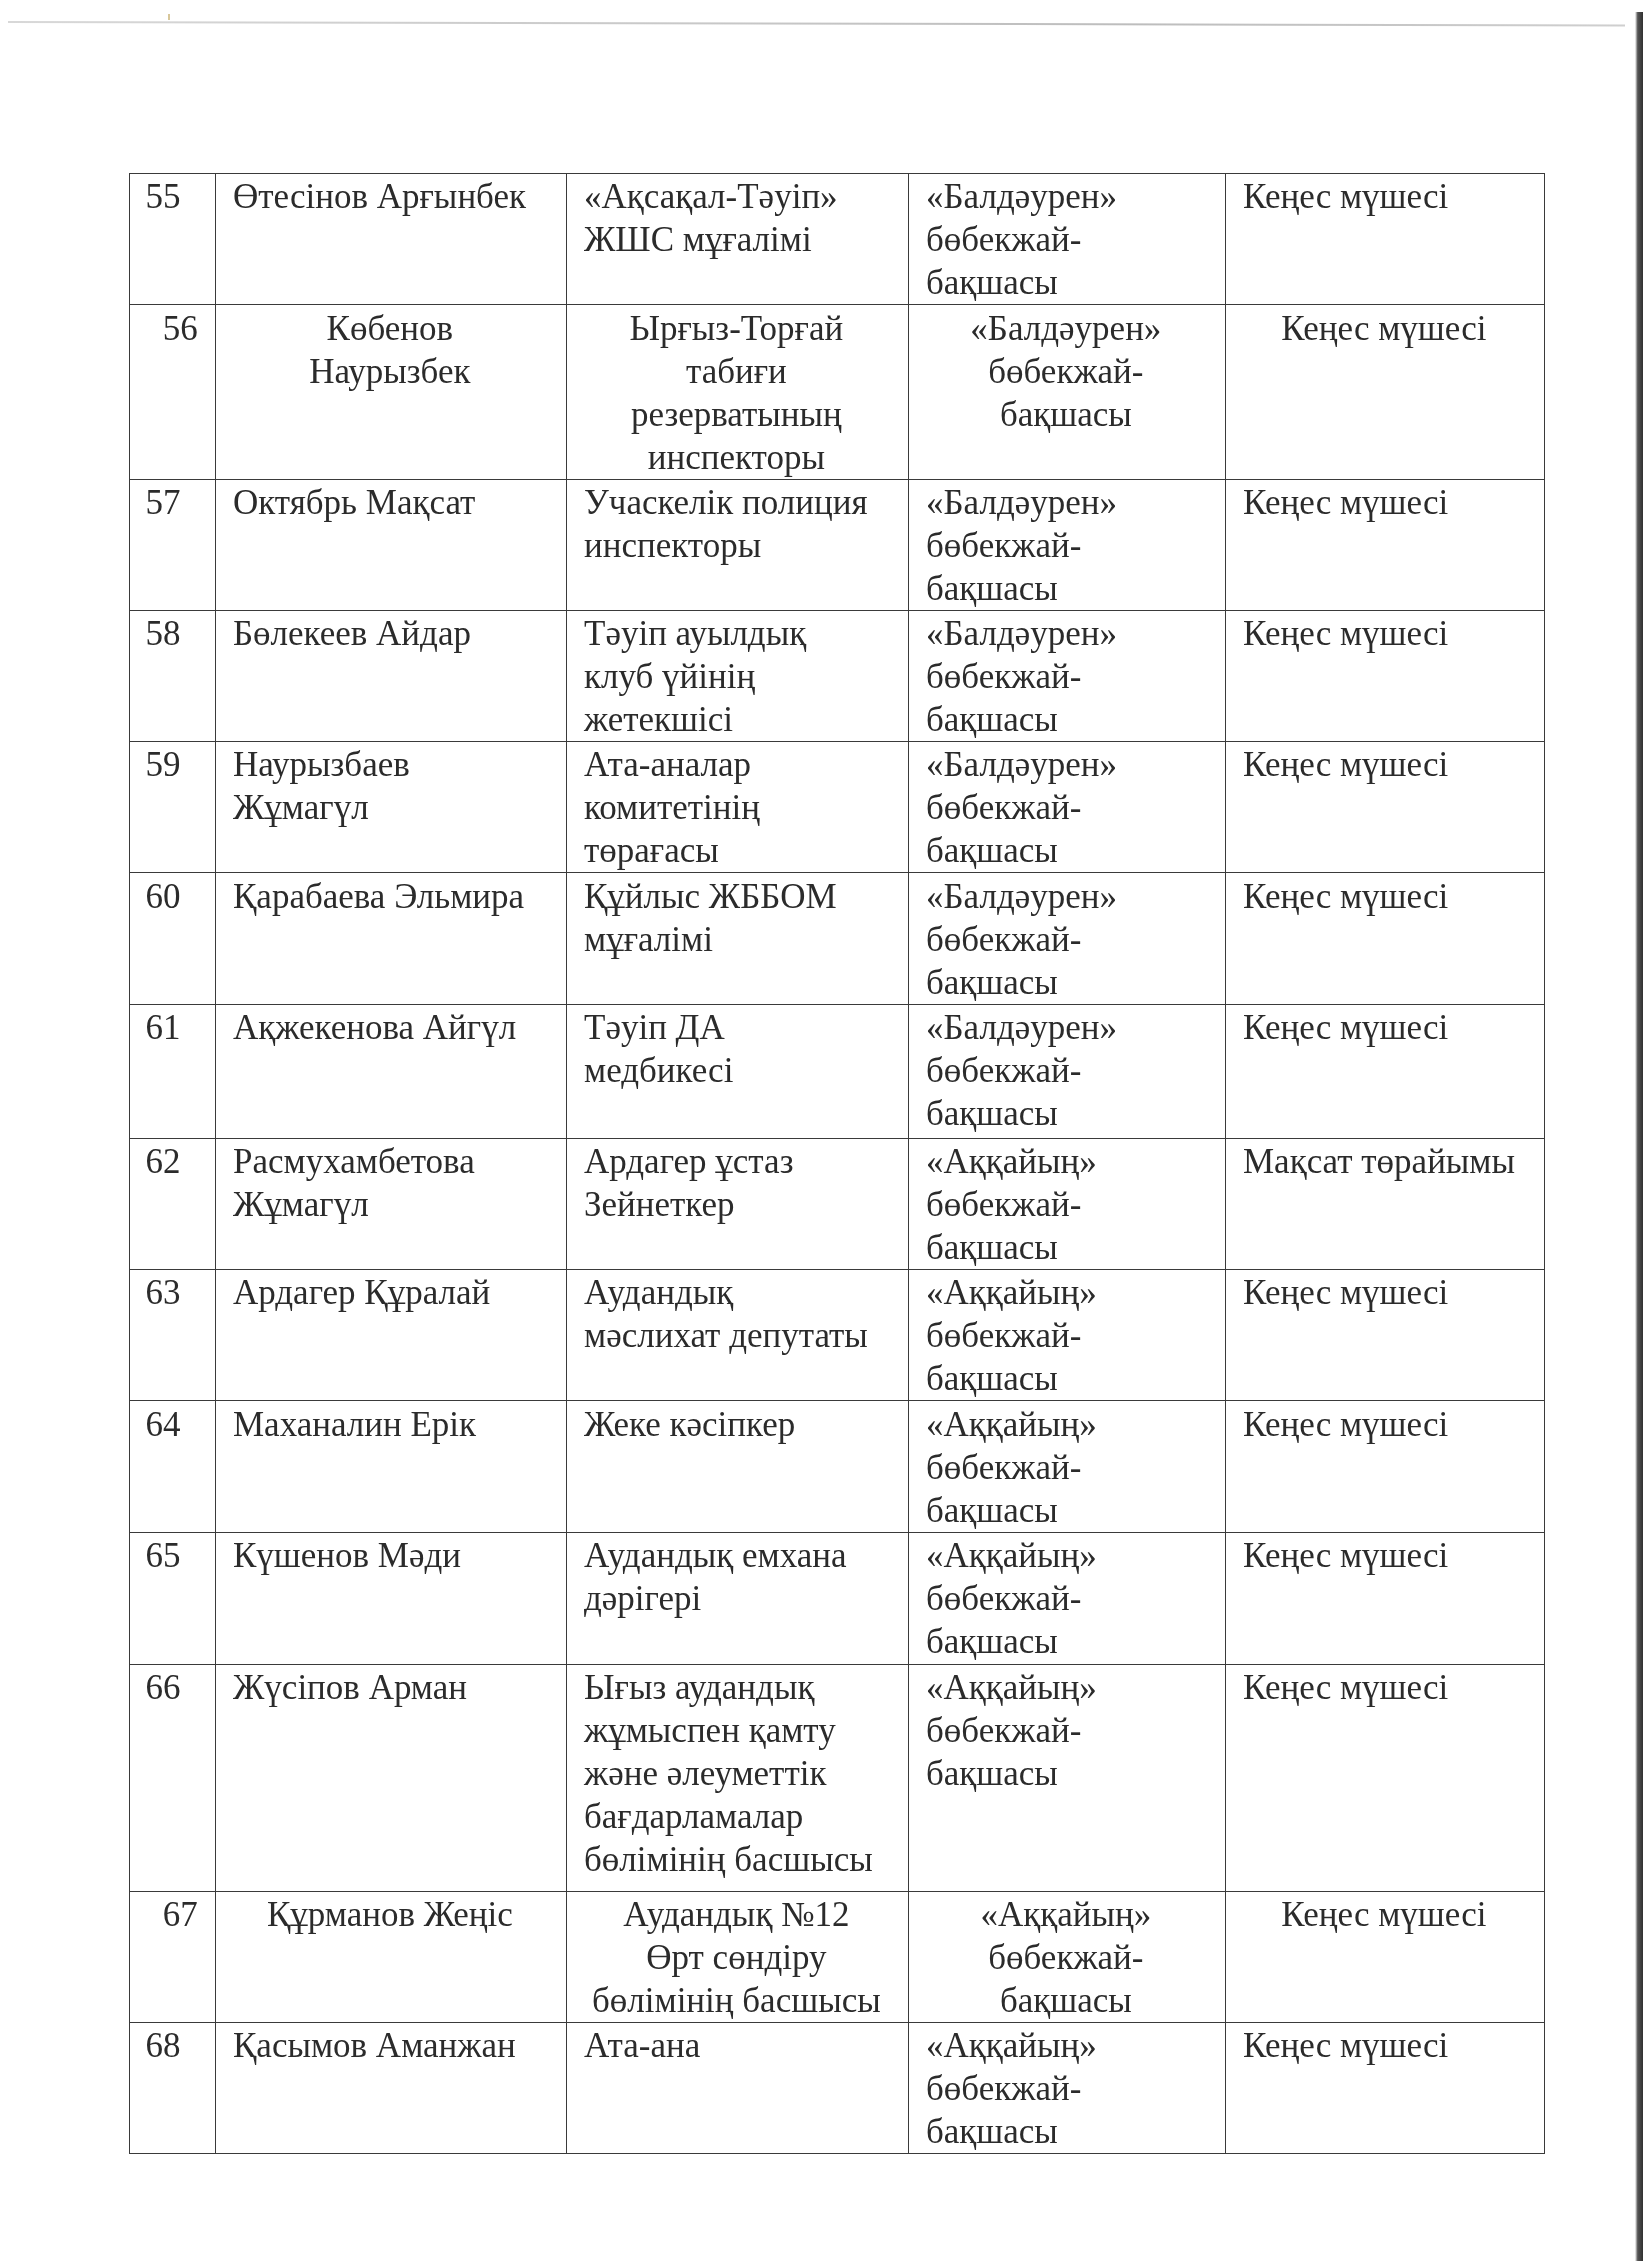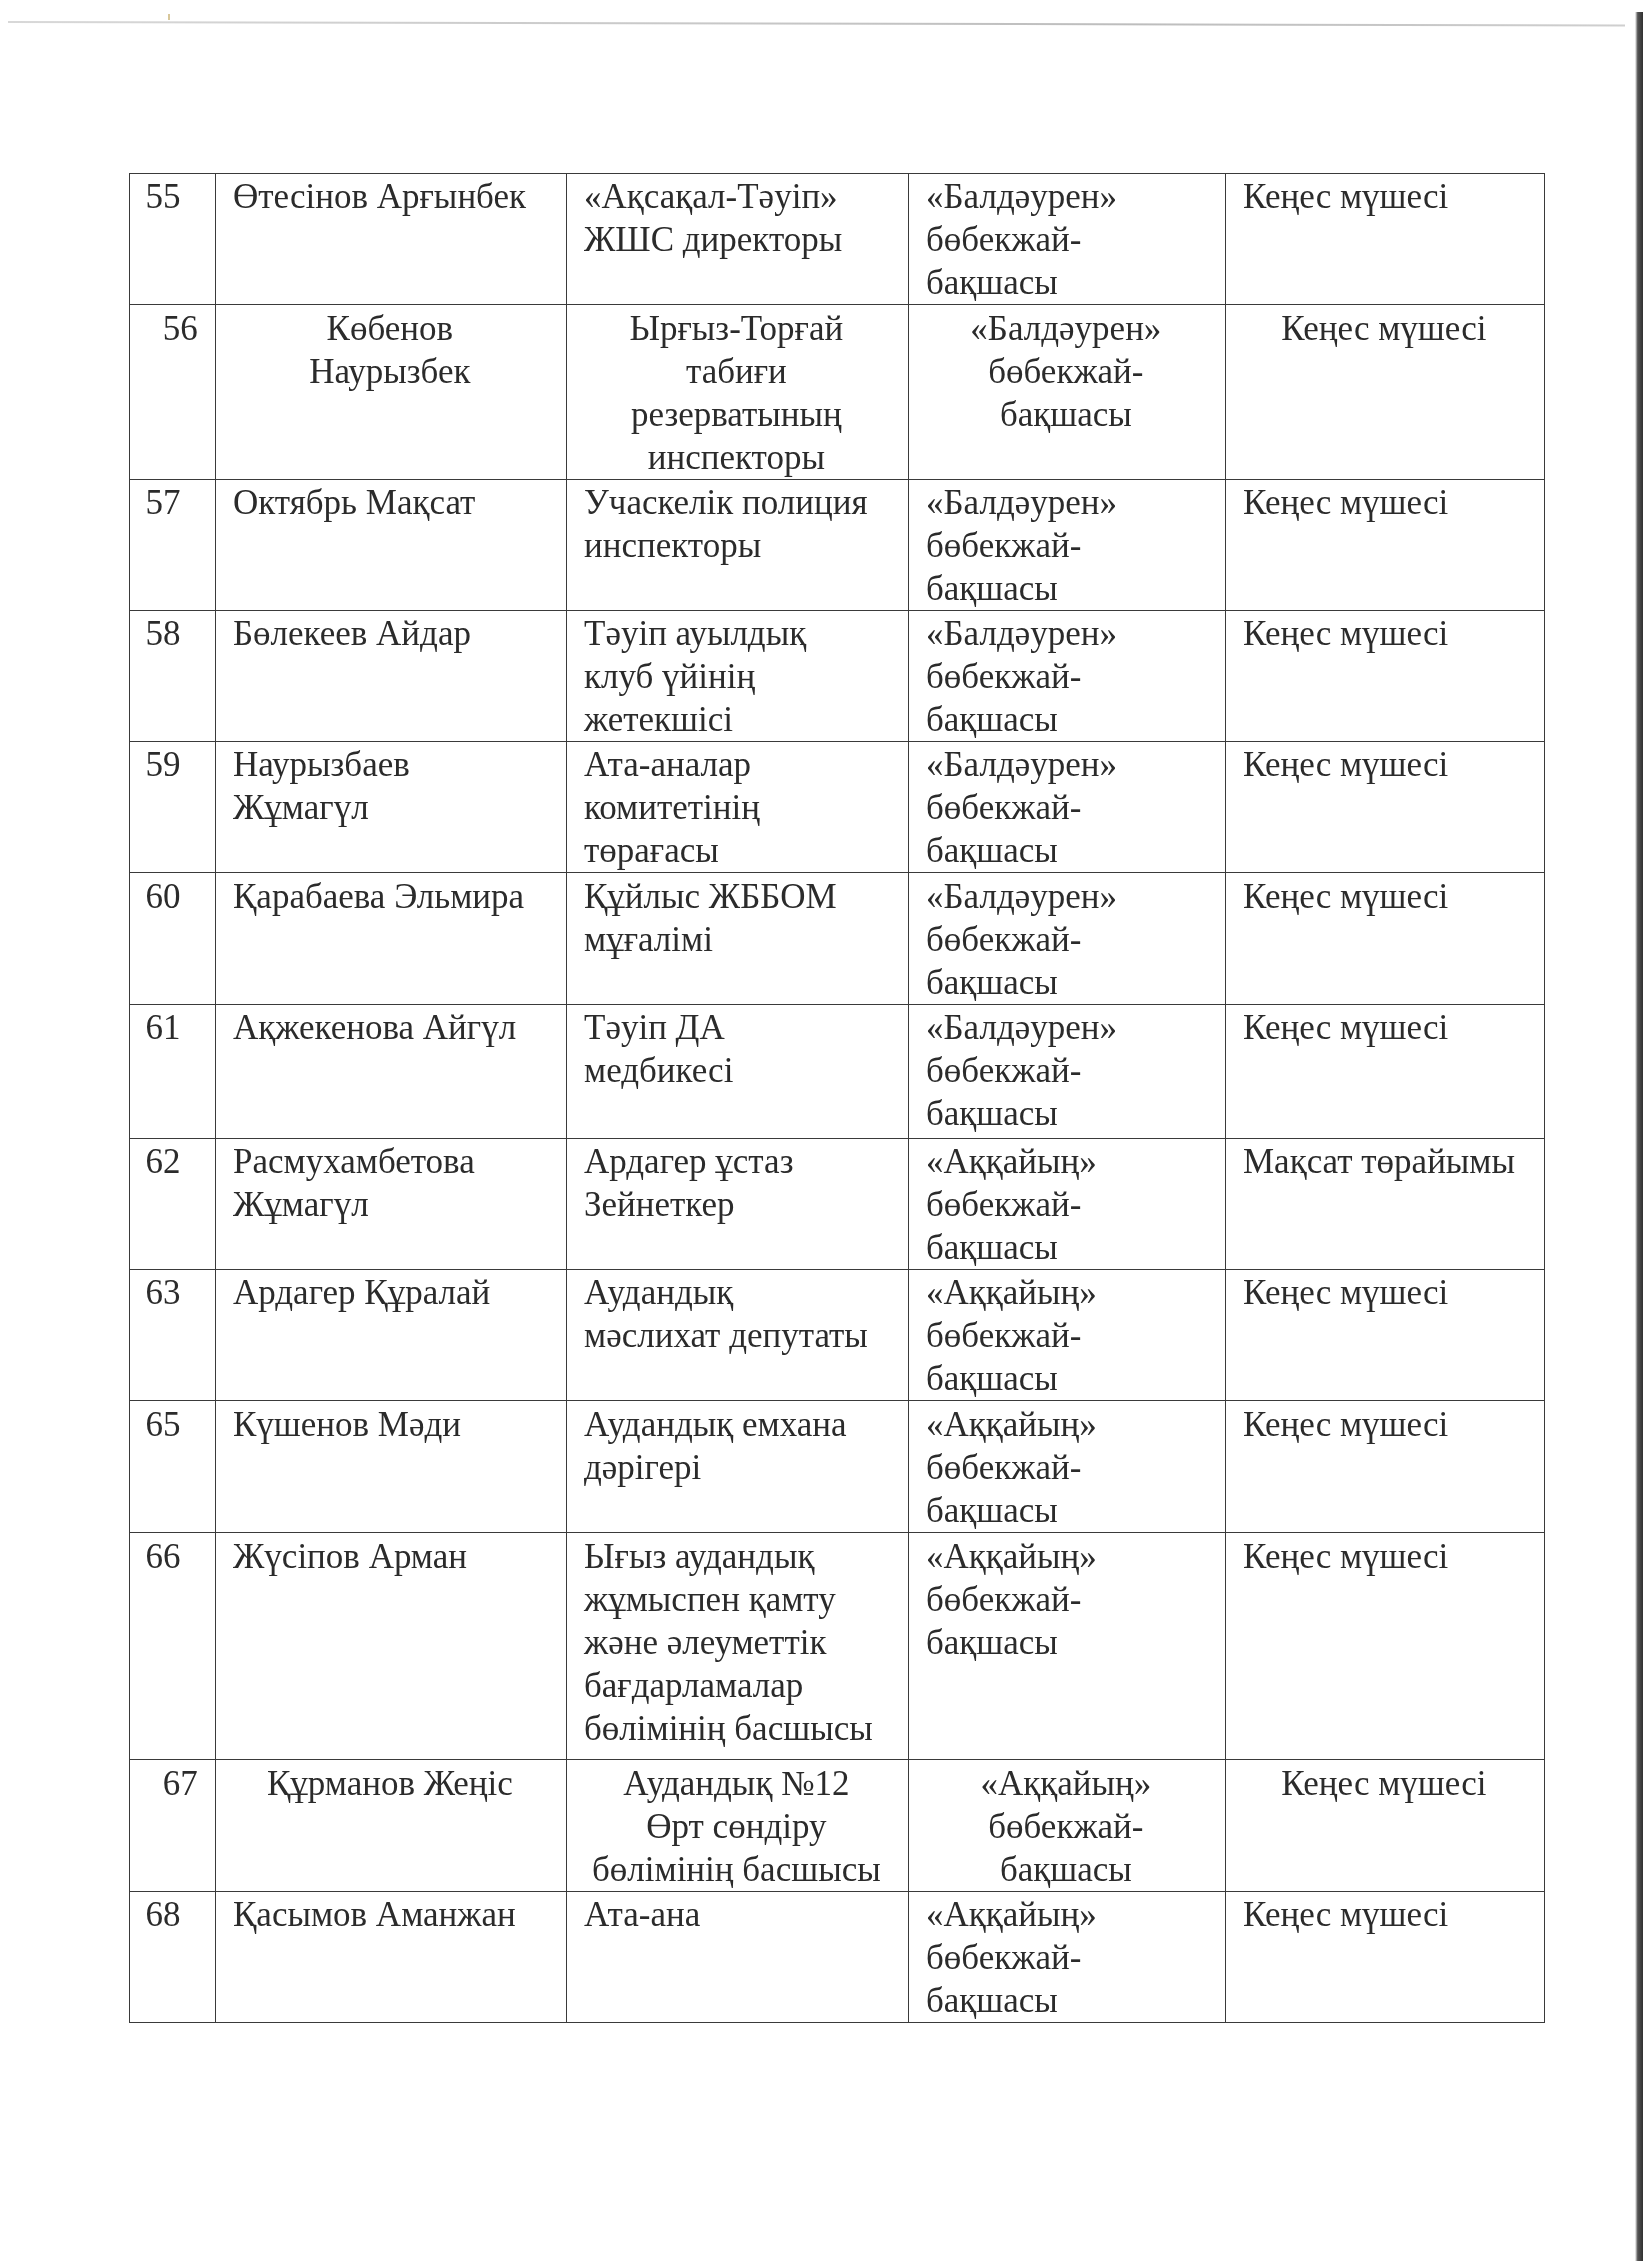--- a/index.html
+++ b/index.html
@@ -58,21 +58,21 @@
       <col class="c-role">
   </colgroup>
   <tbody id="roster-body">
       <tr style="height: 130px;">
         <td class="num">55</td>
         <td>
           <span class="line">Өтесінов Арғынбек</span>
         </td>
         <td>
           <span class="line">«Ақсақал-Тәуіп»</span>
-          <span class="line">ЖШС директоры</span>
+          <span class="line">ЖШС мұғалімі</span>
         </td>
         <td>
           <span class="line">«Балдәурен»</span>
           <span class="line">бөбекжай-</span>
           <span class="line">бақшасы</span>
         </td>
         <td>
           <span class="line">Кеңес мүшесі</span>
         </td>
       </tr>
@@ -210,20 +210,37 @@
         </td>
       </tr>
       <tr style="height: 129px;">
         <td class="num">63</td>
         <td>
           <span class="line">Ардагер Құралай</span>
         </td>
         <td>
           <span class="line">Аудандық</span>
           <span class="line">мәслихат депутаты</span>
+        </td>
+        <td>
+          <span class="line">«Аққайың»</span>
+          <span class="line">бөбекжай-</span>
+          <span class="line">бақшасы</span>
+        </td>
+        <td>
+          <span class="line">Кеңес мүшесі</span>
+        </td>
+      </tr>
+      <tr style="height: 129px;">
+        <td class="num">64</td>
+        <td>
+          <span class="line">Маханалин Ерік</span>
+        </td>
+        <td>
+          <span class="line">Жеке кәсіпкер</span>
         </td>
         <td>
           <span class="line">«Аққайың»</span>
           <span class="line">бөбекжай-</span>
           <span class="line">бақшасы</span>
         </td>
         <td>
           <span class="line">Кеңес мүшесі</span>
         </td>
       </tr>

